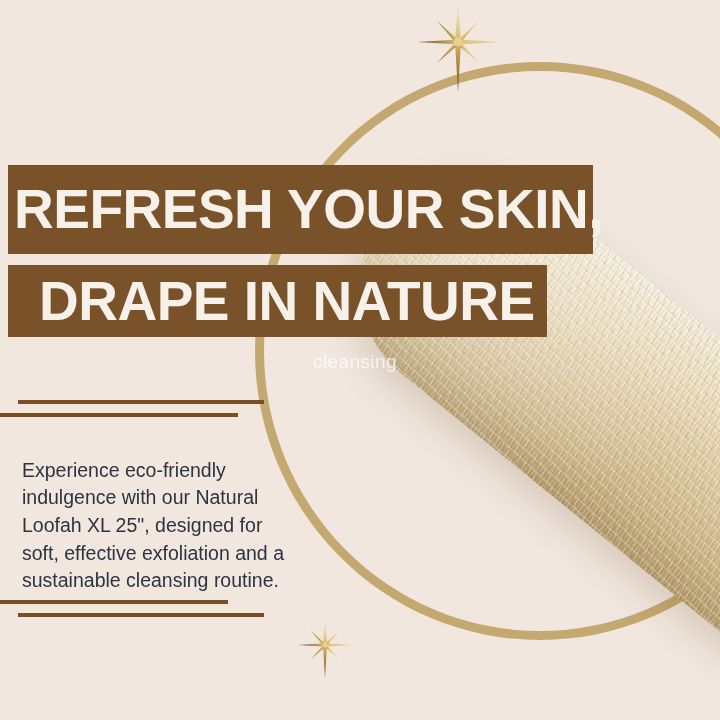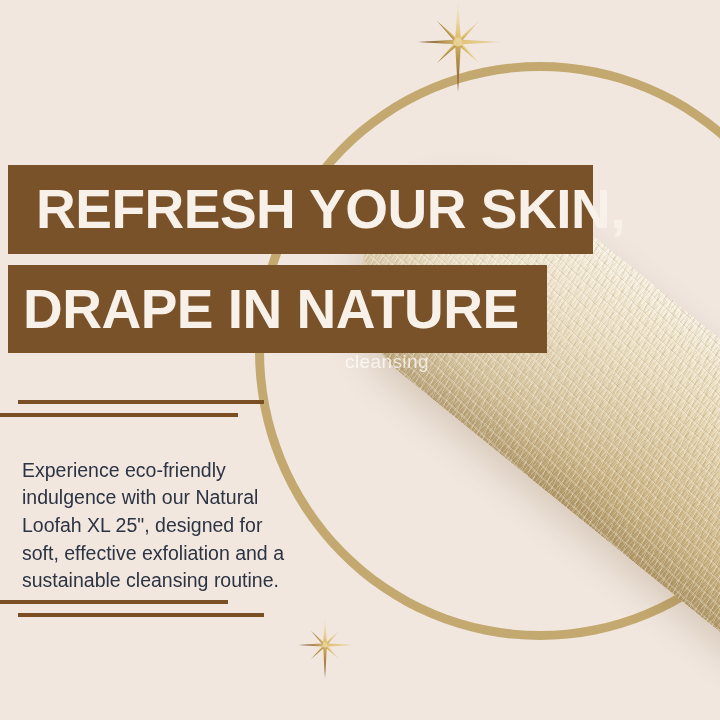--- a/index.html
+++ b/index.html
@@ -91,43 +91,42 @@
 
   
   .banner {
     position: absolute;
     background: #7A522A;
     z-index: 6;
     display: flex;
     align-items: center;
     box-sizing: border-box;
   }
-  .banner-1 { left: 8px; top: 165px; width: 585px; height: 89px; padding-left: 28px; }
-  .banner-2 { left: 8px; top: 265px; width: 539px; height: 88px; padding-left: 15px; }
+  .banner-1 { left: 8px; top: 165px; width: 585px; height: 89px; padding-left: 6px; }
+  .banner-2 { left: 8px; top: 265px; width: 539px; height: 72px; padding-left: 31px; }
   .headline {
     color: #F7F1EA;
     font-size: 55px;
     font-weight: 700;
     letter-spacing: -0.5px;
     line-height: 1;
     white-space: nowrap;
     font-family: "Liberation Sans", sans-serif;
   }
 
   
   .watermark {
     position: absolute;
     left: 313px;
     top: 351px;
     z-index: 5;
     color: rgba(255,255,255,0.72);
     font-size: 19px;
     letter-spacing: 0.4px;
     font-family: "Liberation Sans", sans-serif;
-    margin-left: 32px;
   }
 
   
   .rules { position: absolute; z-index: 6; }
   .rules-top    { left: 0; top: 400px; width: 300px; }
   .rules-bottom { left: 0; top: 600px; width: 300px; }
   .rule {
     height: 4px;
     background: #7A4F23;
   }

